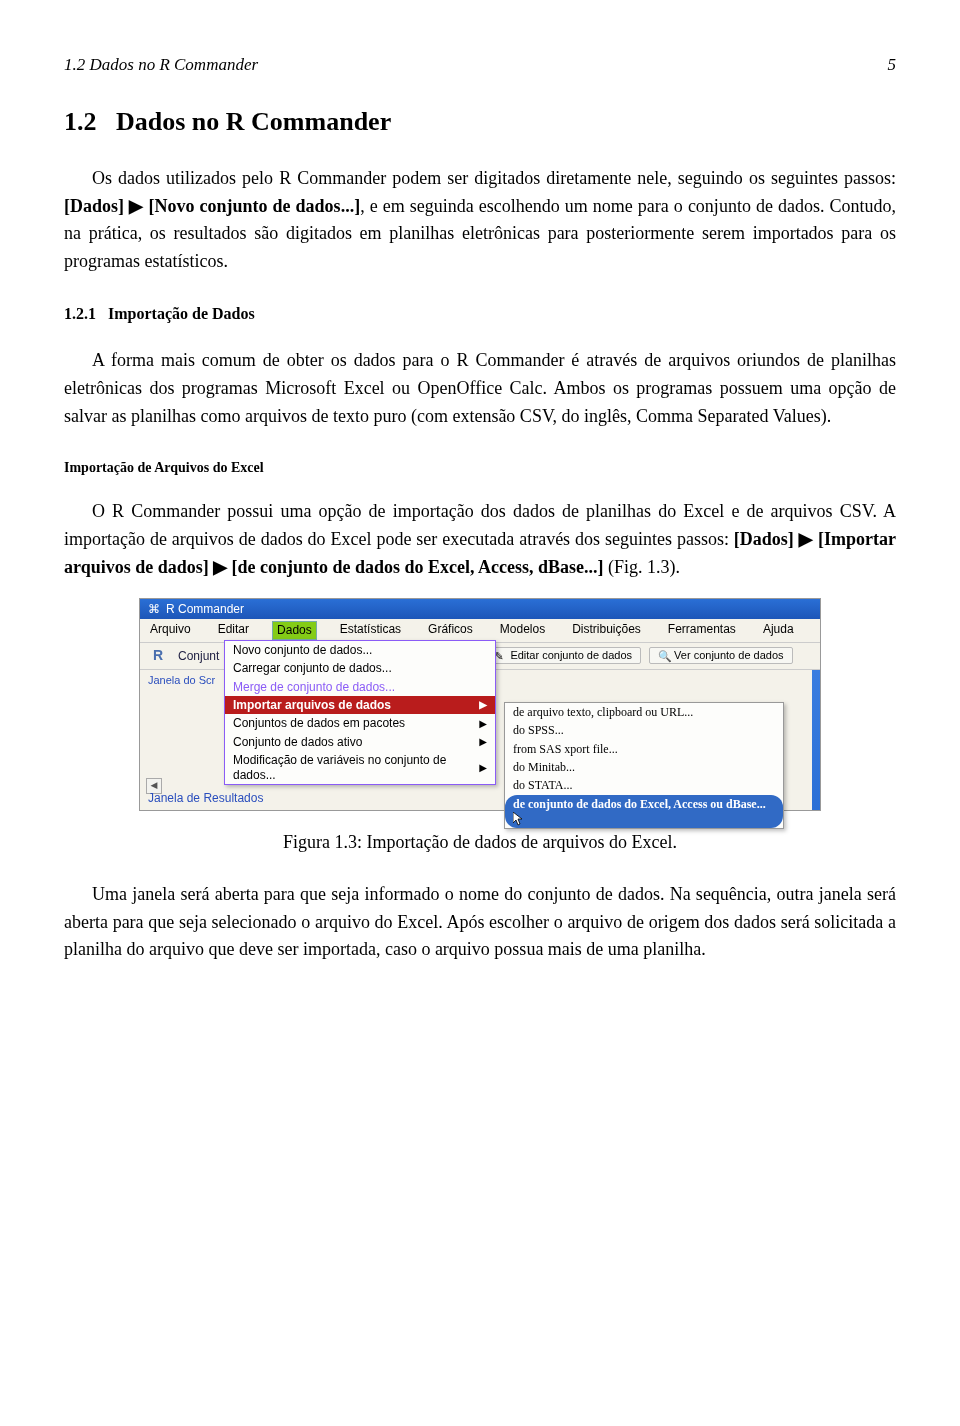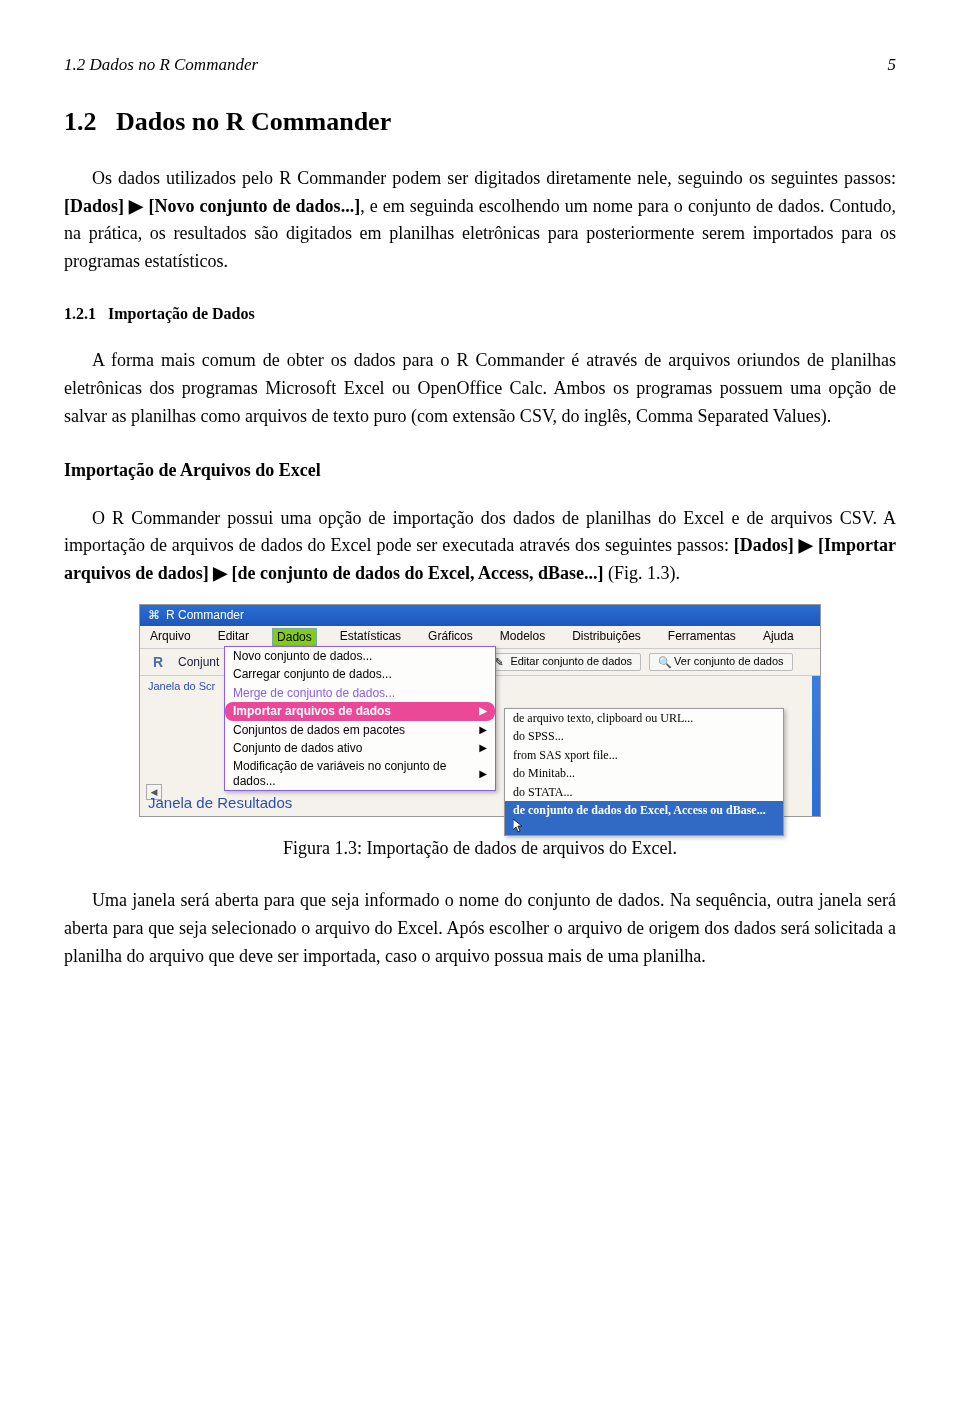--- a/index.html
+++ b/index.html
@@ -24,21 +24,21 @@
     font-size: 26px;
     font-weight: bold;
     margin: 12px 0 22px 0;
   }
   h3.subsection-title {
     font-size: 16px;
     font-weight: bold;
     margin: 26px 0 20px 0;
   }
   h4.subsubheading {
-    font-size: 18px;
+    font-size: 14px;
     font-weight: bold;
     margin: 26px 0 20px 0;
   }
   p.body-para {
     text-align: justify;
     margin: 0 0 14px 0;
     text-indent: 28px;
   }
   .bold { font-weight: bold; }
   .figure-wrap {
@@ -127,54 +127,54 @@
     box-shadow: 2px 2px 4px rgba(0,0,0,0.25);
   }
   .rc-dropdown .mi {
     padding: 2px 8px;
     display: flex;
     justify-content: space-between;
     align-items: center;
   }
   .rc-dropdown .mi.disabled { color: #8b5cf6; }
   .rc-dropdown .mi.hl {
-    background: #ec4899;
+    background: #b91c1c;
     color: #fff;
     font-weight: bold;
-    border-radius: 8px;
   }
   .rc-arrow {
     font-size: 10px;
     color: inherit;
   }
   .rc-submenu {
     position: absolute;
     top: 32px;
     left: 364px;
     width: 278px;
     background: #fdfdfb;
     border: 1px solid #999;
     box-shadow: 2px 2px 4px rgba(0,0,0,0.25);
   }
   .rc-submenu .mi { padding: 2px 8px; font-family: Liberation Serif, serif; }
   .rc-submenu .mi.hl {
     background: #316ac5;
     color: #fff;
     font-weight: bold;
+    border-radius: 12px;
   }
   .cursor {
     display: inline-block;
     width: 12px;
     height: 14px;
     vertical-align: middle;
   }
   .cursor svg { width: 12px; height: 14px; }
   .rc-result-label {
     color: #2a4ebd;
-    font-size: 15px;
+    font-size: 12px;
     position: absolute;
     bottom: 4px;
     left: 8px;
   }
   .glass-icon { width:12px; height:12px; display:inline-flex; }
   .rc-scroll-left {
     position:absolute; bottom:16px; left:6px; width:14px; height:14px;
     border:1px solid #aaa; background:#f3f3ef;
     display:flex; align-items:center; justify-content:center;
     font-size:9px; color:#555;

